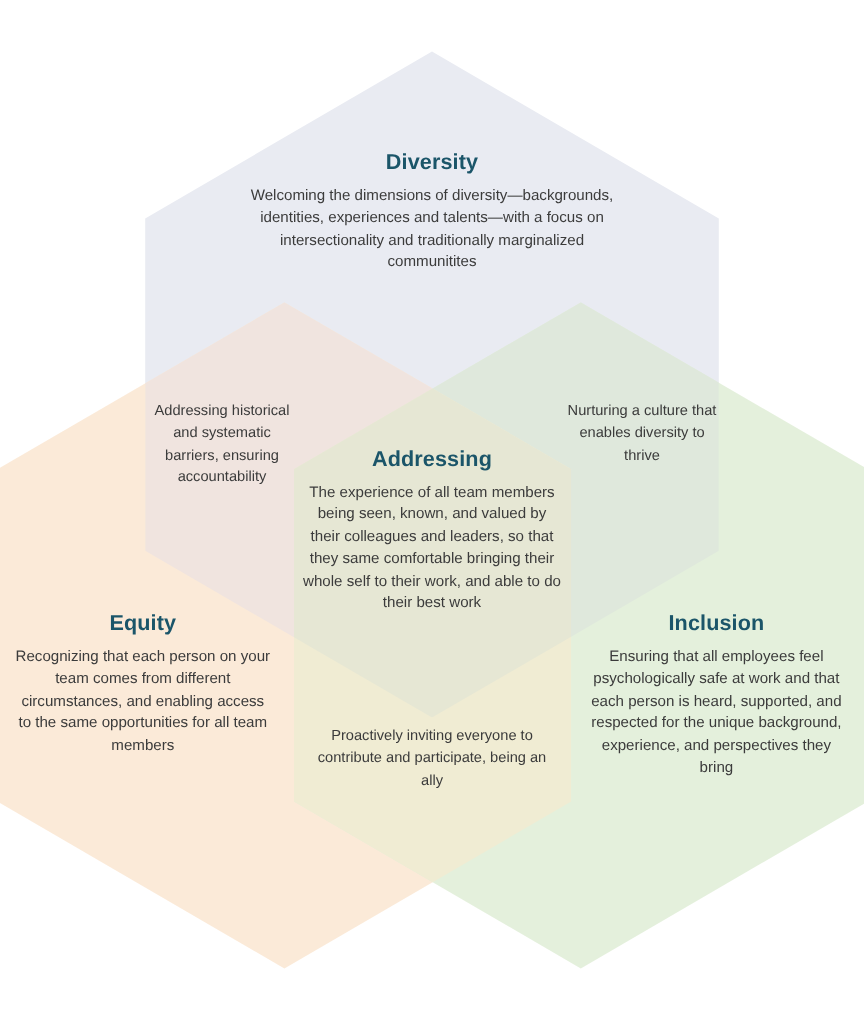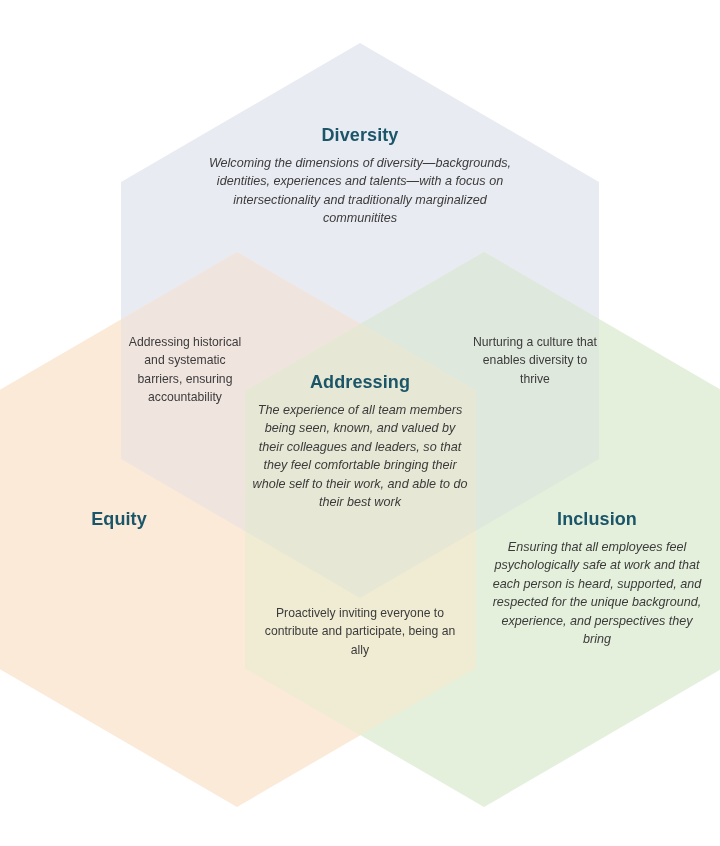--- a/index.html
+++ b/index.html
@@ -31,21 +31,20 @@
     font-size:18px;
     line-height:1.2;
     margin:0 0 7px 0;
     letter-spacing:.1px;
   }
   .lbl-body{
     font-size:12.6px;
     color:#3b3b3b;
     margin:0;
     line-height:1.47;
-    font-style:italic;
   }
   .lbl-body-sm{
     font-size:12.2px;
     color:#3b3b3b;
     margin:0;
     line-height:1.50;
   }
 
   
   #lbl-diversity{ left:200px; top:125px; width:320px; }
@@ -104,25 +103,26 @@
     </g>
   </svg>
 
   <div class="label-block" id="lbl-diversity">
     <div class="lbl-title">Diversity</div>
     <div class="lbl-body">Welcoming the dimensions of diversity—backgrounds, identities, experiences and talents—with a focus on intersectionality and traditionally marginalized communitites</div>
   </div>
 
   <div class="label-block" id="lbl-belonging">
     <div class="lbl-title">Addressing</div>
-    <div class="lbl-body">The experience of all team members being seen, known, and valued by their colleagues and leaders, so that they feel comfortable bringing their whole self to their work, and able to do their best work</div>
+    <div class="lbl-body">The experience of all team members being seen, known, and valued by their colleagues and leaders, so that they same comfortable bringing their whole self to their work, and able to do their best work</div>
   </div>
 
   <div class="label-block" id="lbl-equity">
     <div class="lbl-title">Equity</div>
+    <div class="lbl-body">Recognizing that each person on your team comes from different circumstances, and enabling access to the same opportunities for all team members</div>
   </div>
 
   <div class="label-block" id="lbl-inclusion">
     <div class="lbl-title">Inclusion</div>
     <div class="lbl-body">Ensuring that all employees feel psychologically safe at work and that each person is heard, supported, and respected for the unique background, experience, and perspectives they bring</div>
   </div>
 
   <div class="label-block" id="lbl-div-eq">
     <div class="lbl-body-sm">Addressing historical and systematic barriers, ensuring accountability</div>
   </div>

